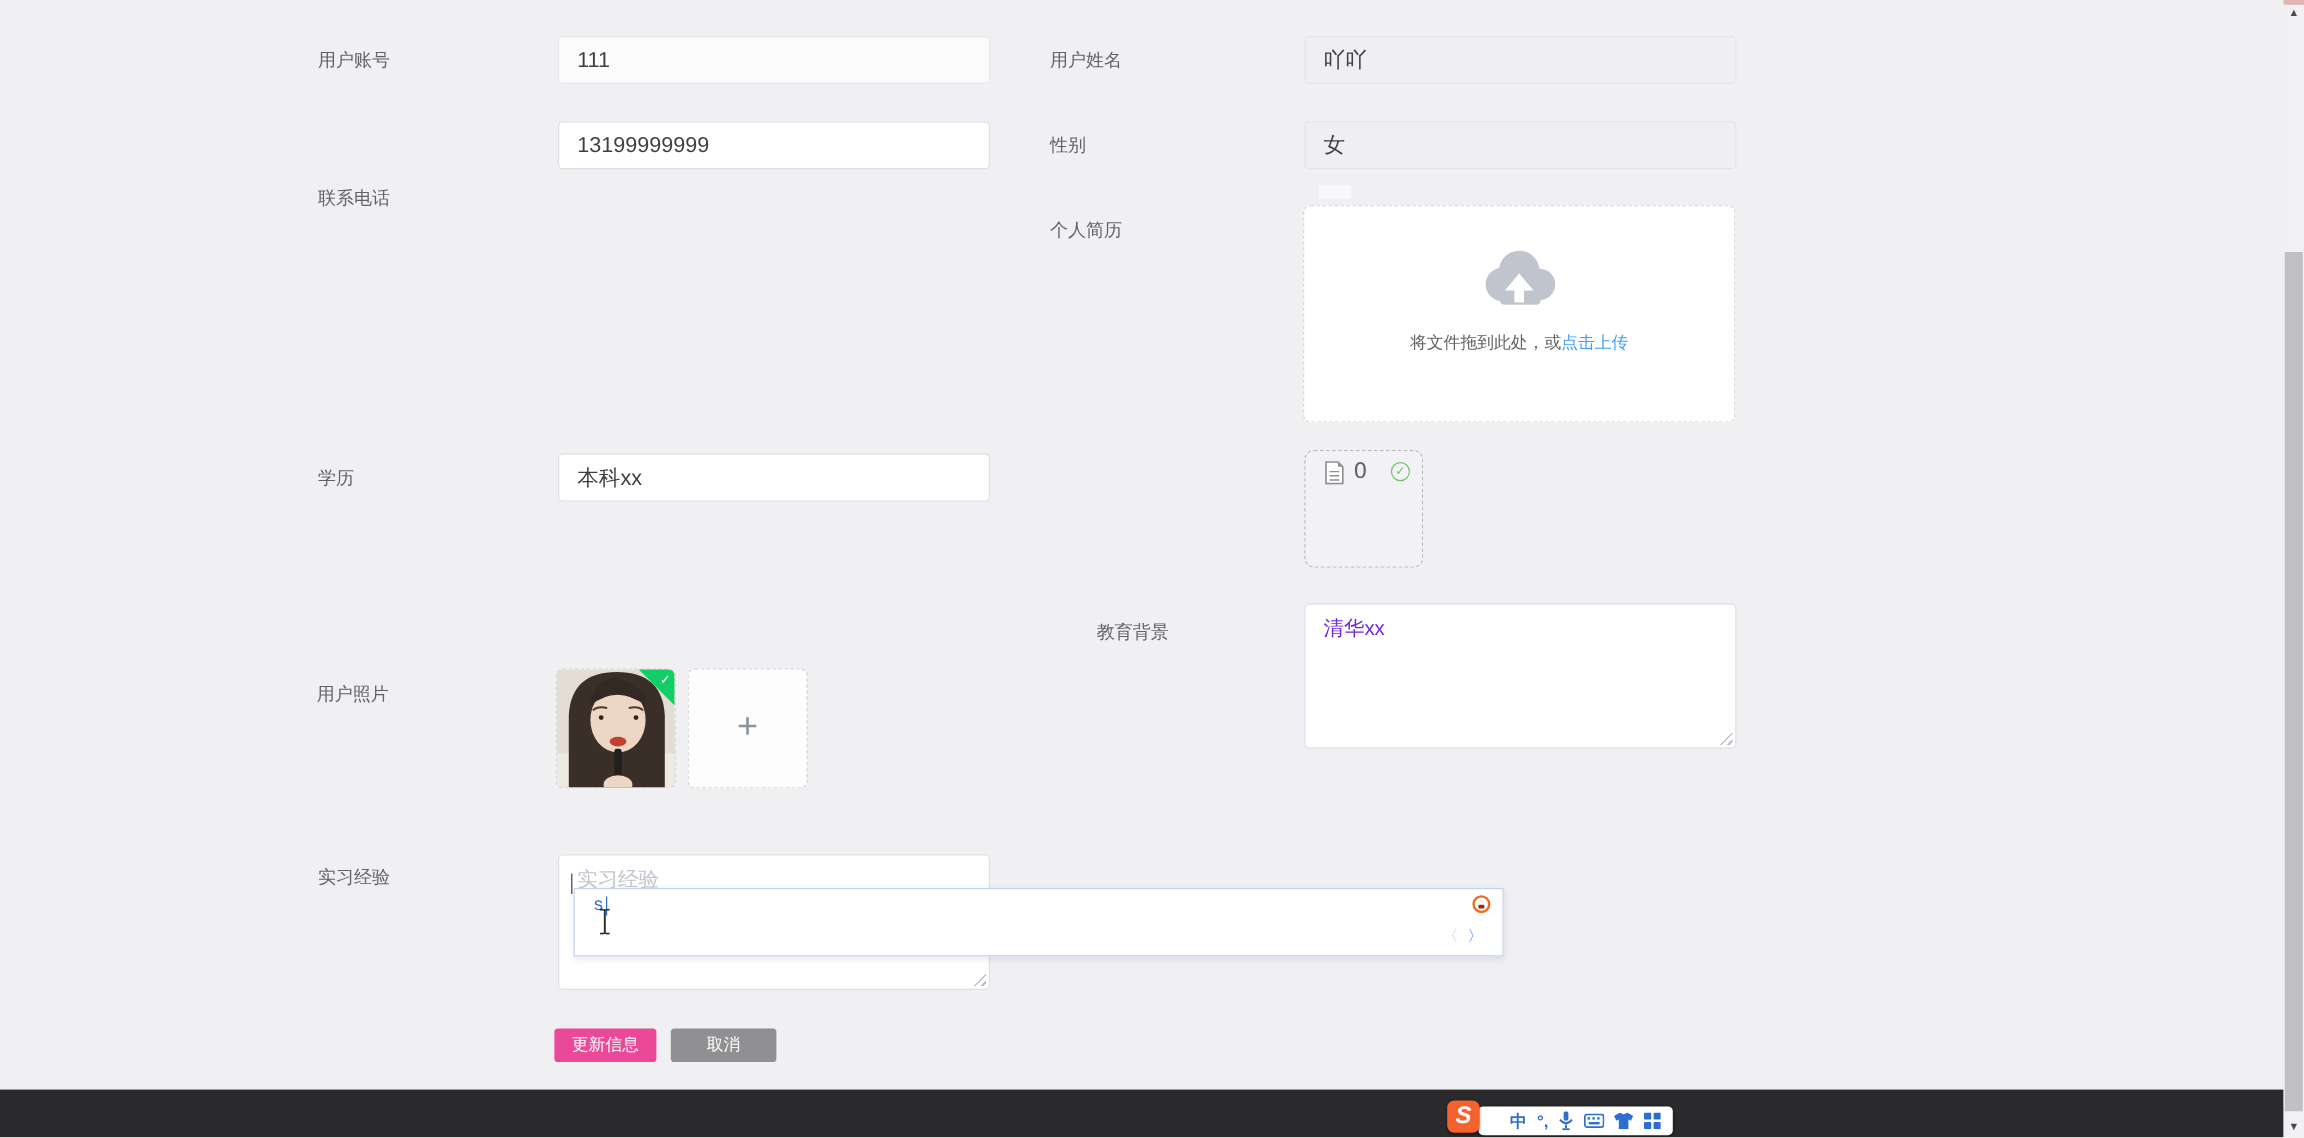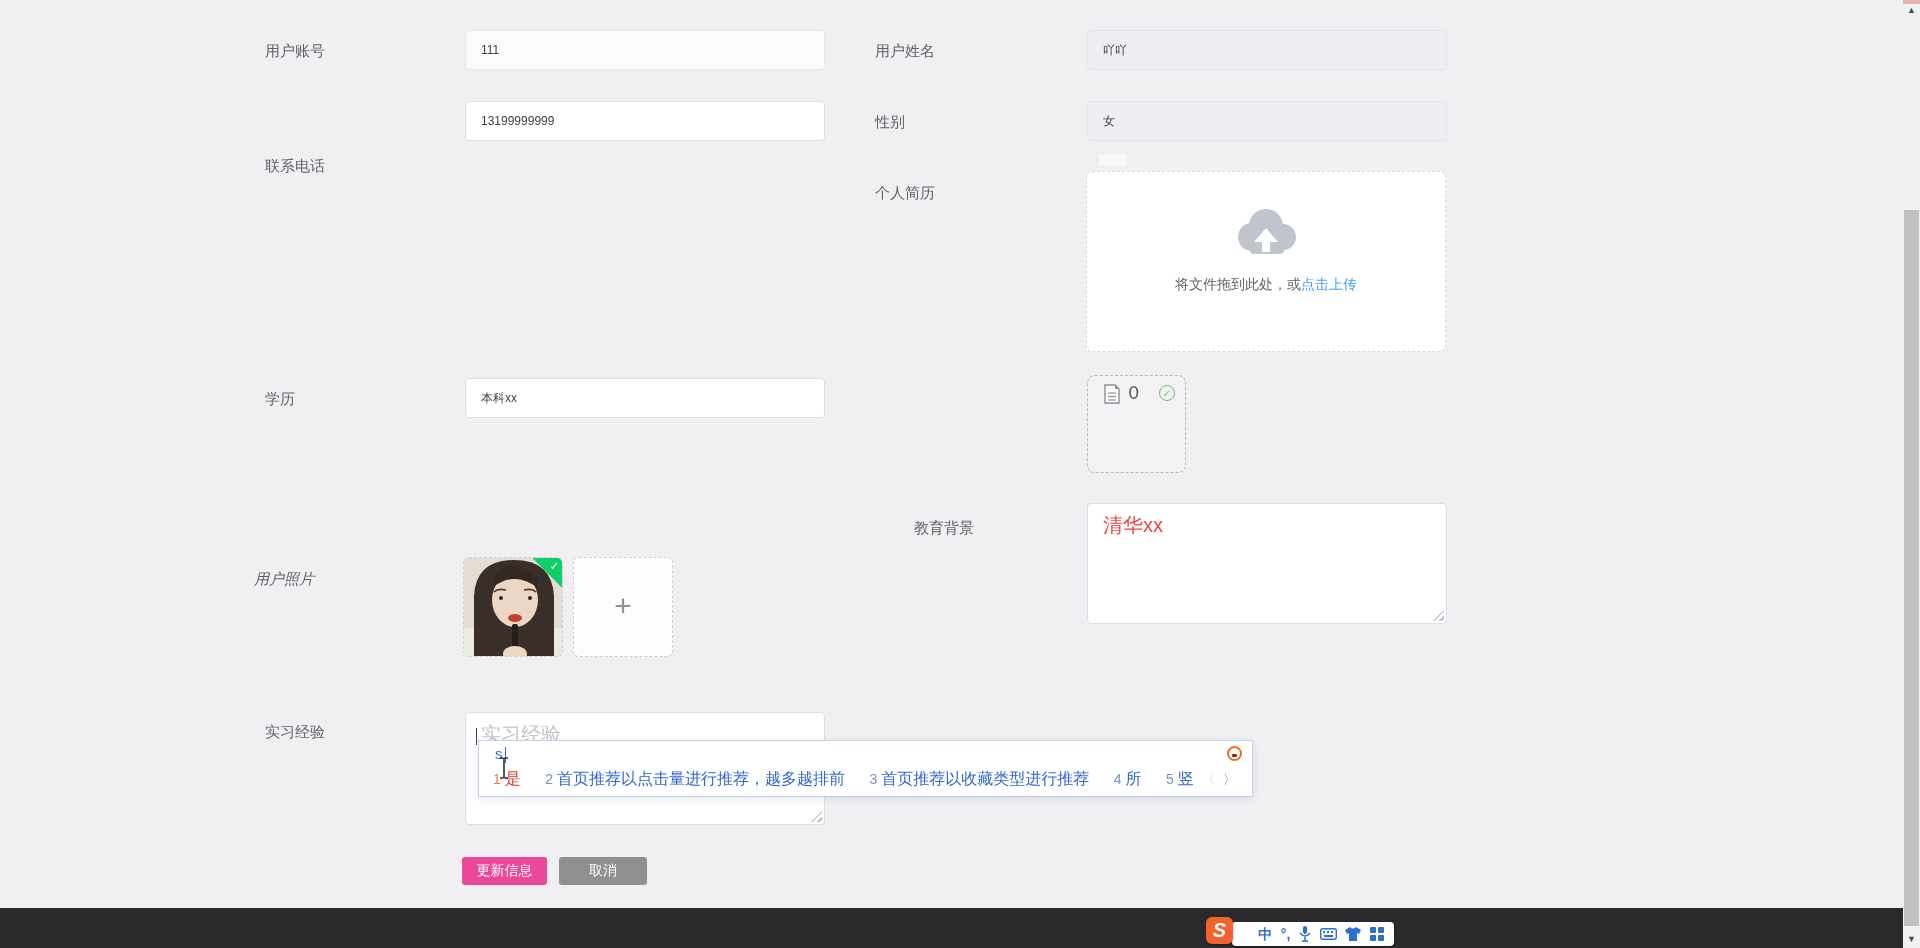--- a/index.html
+++ b/index.html
@@ -5,25 +5,25 @@
   * { margin:0; padding:0; box-sizing:border-box; }
   html,body { width:1920px; height:948px; }
   body { font-family:"Liberation Sans","DejaVu Sans",sans-serif; }
   .screen { position:relative; width:1920px; height:948px; background:#f0f0f3; overflow:hidden; }
 
   
   .flabel { position:absolute; width:160px; text-align:left; font-size:15px; color:#606266; line-height:18px; }
 
   
   .inp { position:absolute; height:40px; width:360px; border:1px solid #dcdfe6; border-radius:4px;
-         background:#fff; padding:0 15px; font-size:12px; color:#3c3f44; font-family:inherit; outline:none; }
+         background:#fff; padding:0 15px; font-size:18px; color:#3c3f44; font-family:inherit; outline:none; }
   .inp.dim  { background:#fbfbfc; border-color:#e7e8ee; }
   .inp.dis  { background:#efeff3; border-color:#e3e4e9; }
   .txtarea { position:absolute; border:1px solid #dcdfe6; border-radius:4px; background:#fff;
-             padding:8px 15px; font-size:20px; color:#ef4444; font-family:inherit; resize:none; outline:none; }
+             padding:8px 15px; font-size:17px; color:#6d28d9; font-family:inherit; resize:none; outline:none; }
   .txtarea::placeholder { color:#c0c4cc; }
   .resize-grip { position:absolute; width:11px; height:11px;
       background:repeating-linear-gradient(135deg, transparent 0 3px, #b8bcc2 3px 4.5px);
       clip-path:polygon(100% 0, 100% 100%, 0 100%); }
 
   
   .upload-box { position:absolute; left:1086px; top:171px; width:360px; height:181px; background:#fff;
                 border:1px dashed #d9d9d9; border-radius:6px; text-align:center; cursor:pointer; }
   .upload-cloud { margin-top:34px; }
   .upload-text { font-size:14px; color:#606266; margin-top:16px; }
@@ -142,21 +142,21 @@
     <span class="okc">✓</span>
   </div>
 
   <div class="flabel" style="left:265px; top:390px;">学历</div>
   <input class="inp" style="left: 465px; top: 378px;" value="本科xx">
 
   <div class="flabel" style="left:914px; top:519px;">教育背景</div>
   <textarea class="txtarea" style="left: 1087px; top: 503px; width: 360px; height: 121px;">清华xx</textarea>
   <div class="resize-grip" style="left:1433px; top:610px;"></div>
 
-  <div class="flabel" style="left:254px; top:570px;font-style:italic;">用户照片</div>
+  <div class="flabel" style="left:264px; top:570px;">用户照片</div>
   <div class="photo">
     <svg width="100" height="100" viewBox="0 0 100 100">
       <rect width="100" height="100" fill="#e3ddd4"></rect>
       <rect y="70" width="100" height="30" fill="#edeae3"></rect>
       <path d="M10 100 V38 Q12 2 50 2 Q88 2 90 38 V100 Z" fill="#3a2e28"></path>
       <ellipse cx="51" cy="42" rx="23" ry="27" fill="#eed6c4"></ellipse>
       <path d="M28 30 Q50 12 74 30 L74 22 Q60 6 44 8 Q30 12 28 30 Z" fill="#332823"></path>
       <path d="M30 34 Q34 30 42 32" stroke="#4a3a30" stroke-width="1.6" fill="none"></path>
       <path d="M60 32 Q68 30 72 34" stroke="#4a3a30" stroke-width="1.6" fill="none"></path>
       <circle cx="37" cy="40" r="2" fill="#2e241f"></circle>
@@ -173,27 +173,20 @@
   </div>
 
   <div class="flabel" style="left:265px; top:723px;">实习经验</div>
   <textarea class="txtarea" style="left: 465px; top: 712px; width: 360px; height: 113px;" placeholder="实习经验"></textarea>
   <div class="resize-grip" style="left:811px; top:811px;"></div>
   <div class="text-caret"></div>
 
   <div class="ime">
     <span class="ime-comp">s</span>
     <span class="ime-caret"></span>
-    <div class="ime-cands">
-      <span class="cand hl"><span class="ix">1</span><span class="tx">是</span></span>
-      <span class="cand"><span class="ix">2</span><span class="tx">首页推荐以点击量进行推荐，越多越排前</span></span>
-      <span class="cand"><span class="ix">3</span><span class="tx">首页推荐以收藏类型进行推荐</span></span>
-      <span class="cand"><span class="ix">4</span><span class="tx">所</span></span>
-      <span class="cand"><span class="ix">5</span><span class="tx">竖</span></span>
-    </div>
     <div class="ime-arrows">
       <span class="arr-prev">〈</span><span class="arr-next">〉</span>
     </div>
     <div class="ime-logo">
         <i></i>
       </div>
   </div>
 
   <svg class="ibeam" width="12" height="22" viewBox="0 0 12 22">
     <path d="M2 1 H5 M7 1 H10 M6 1 V21 M2 21 H5 M7 21 H10 M5 1 Q6 2 7 1 M5 21 Q6 20 7 21" stroke="#2b2b2b" stroke-width="1.6" fill="none"></path>

